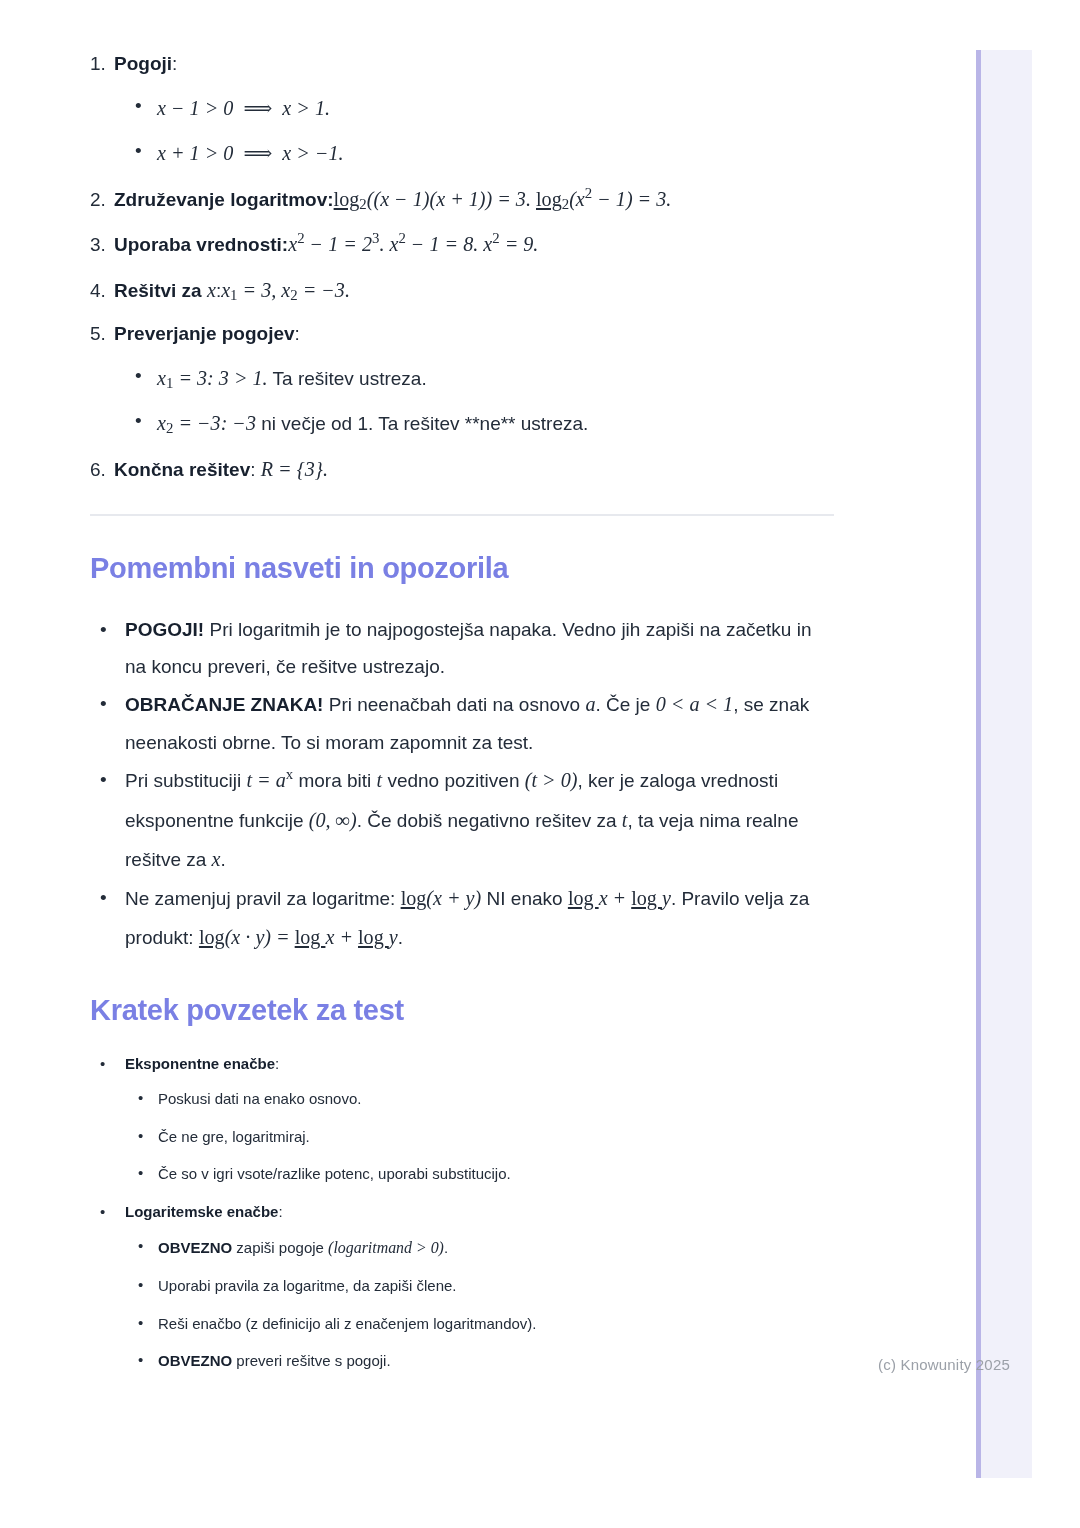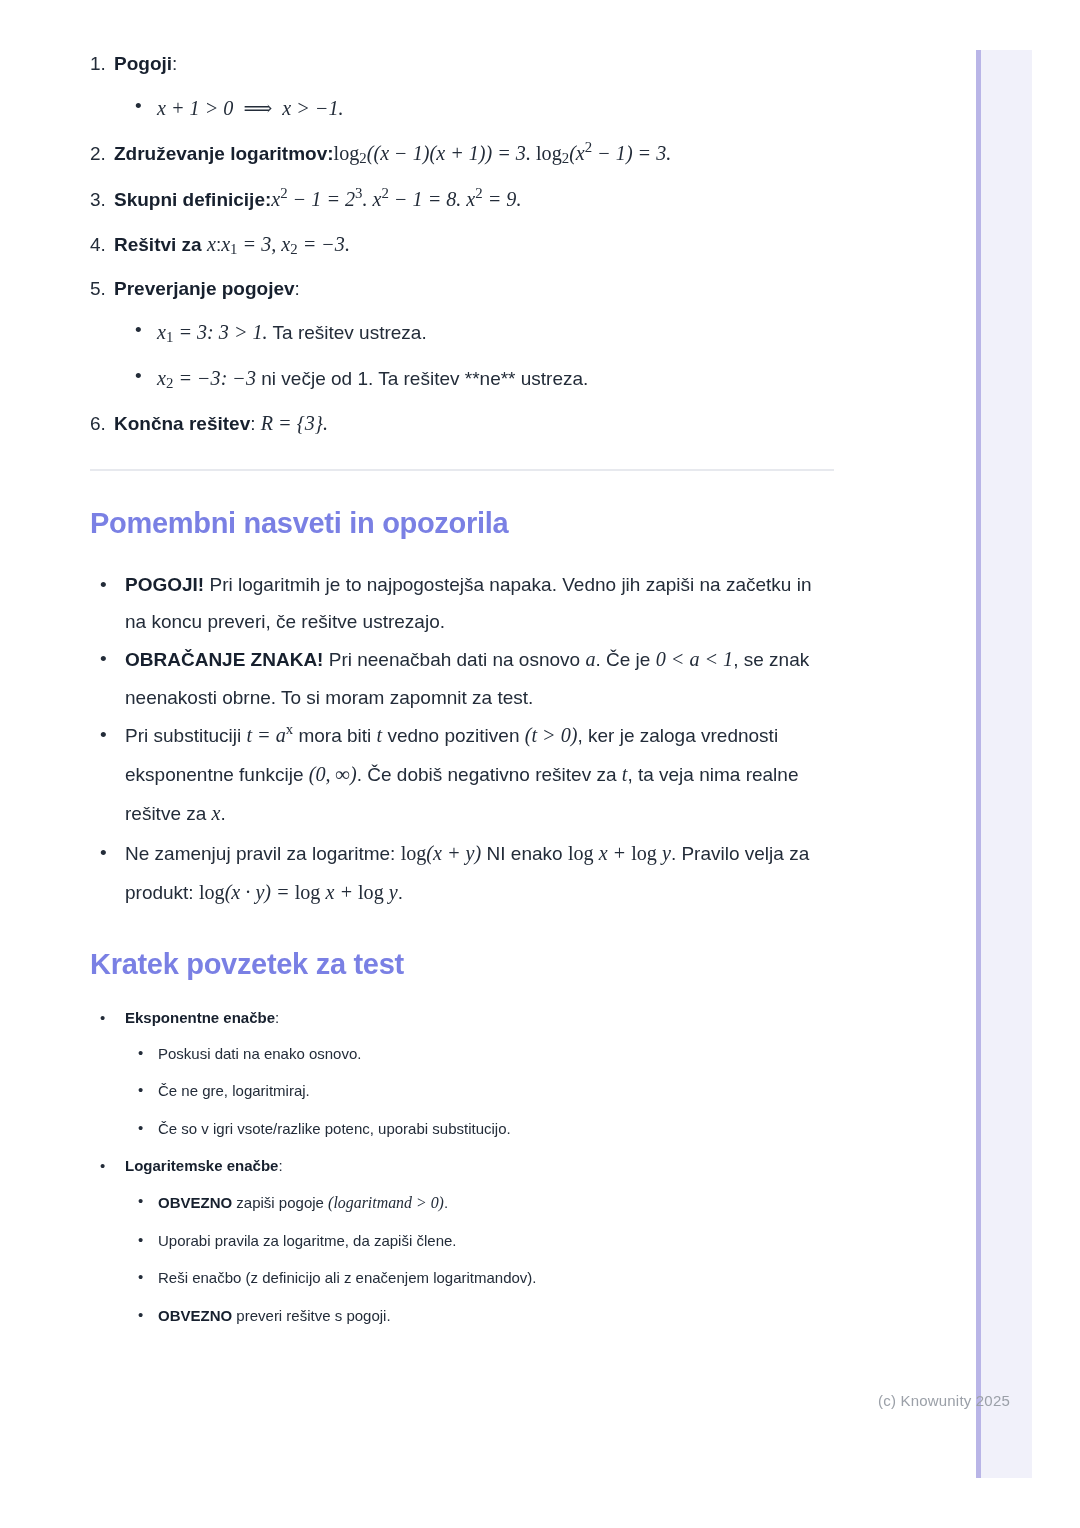--- a/index.html
+++ b/index.html
@@ -49,51 +49,52 @@
   .povzetek .sub li{position:relative;padding-left:20px;margin-bottom:15px;}
   .povzetek .sub li::before{content:"•";position:absolute;left:0;top:-1px;}
 
   
   .sg-t{}
   .sg-b{font-weight:700;color:var(--bold_text);}
   .sg-math,.sg-rm,.sg-msub,.sg-msup{
     font-family:"Liberation Serif","DejaVu Serif",serif;font-size:1.06em;
   }
   .sg-math{font-style:italic;}
-  .sg-rm{font-style:normal;}
+  .sg-rm{font-style:normal;text-decoration:underline;}
   .sg-msub{font-size:0.78em;vertical-align:-0.2em;line-height:0;}
   .sg-msup{font-size:0.78em;vertical-align:0.55em;line-height:0;}
 
   .side-panel{
     position:absolute;left:976px;top:50px;width:51px;height:1428px;
     background:var(--panel_bg);border-left:5px solid var(--panel_border);
     z-index:1;
   }
   .footer{
-    position:absolute;top:1392px;right:70px;font-size:15px;
+    position:absolute;top:1356px;right:70px;font-size:15px;
     color:var(--footer);z-index:2;letter-spacing:0.2px;
   }
 </style>
 </head>
 <body>
 
 <div class="content">
 
   <ol class="steps">
     <li class="step">
       <span class="num">1.</span><span><span class="sg-b">Pogoji</span><span class="sg-t">:</span></span>
       <ul class="sub">
+        <li><span class="sg-math">x − 1 &gt; 0 ⟹ x &gt; 1.</span></li>
         <li><span class="sg-math">x + 1 &gt; 0 ⟹ x &gt; −1.</span></li>
       </ul>
     </li>
     <li class="step">
       <span class="num">2.</span><span><span class="sg-b">Združevanje logaritmov:</span><span class="sg-rm">log</span><span class="sg-msub">2</span><span class="sg-math">((x − 1)(x + 1)) = 3. </span><span class="sg-rm">log</span><span class="sg-msub">2</span><span class="sg-math">(x</span><span class="sg-msup">2</span><span class="sg-math"> − 1) = 3.</span></span>
     </li>
     <li class="step">
-      <span class="num">3.</span><span><span class="sg-b">Skupni definicije:</span><span class="sg-math">x</span><span class="sg-msup">2</span><span class="sg-math"> − 1 = 2</span><span class="sg-msup">3</span><span class="sg-math">. x</span><span class="sg-msup">2</span><span class="sg-math"> − 1 = 8. x</span><span class="sg-msup">2</span><span class="sg-math"> = 9.</span></span>
+      <span class="num">3.</span><span><span class="sg-b">Uporaba vrednosti:</span><span class="sg-math">x</span><span class="sg-msup">2</span><span class="sg-math"> − 1 = 2</span><span class="sg-msup">3</span><span class="sg-math">. x</span><span class="sg-msup">2</span><span class="sg-math"> − 1 = 8. x</span><span class="sg-msup">2</span><span class="sg-math"> = 9.</span></span>
     </li>
     <li class="step">
       <span class="num">4.</span><span><span class="sg-b">Rešitvi za </span><span class="sg-math">x</span><span class="sg-t">:</span><span class="sg-math">x</span><span class="sg-msub">1</span><span class="sg-math"> = 3, x</span><span class="sg-msub">2</span><span class="sg-math"> = −3.</span></span>
     </li>
     <li class="step">
       <span class="num">5.</span><span><span class="sg-b">Preverjanje pogojev</span><span class="sg-t">:</span></span>
       <ul class="sub">
         <li><span class="sg-math">x</span><span class="sg-msub">1</span><span class="sg-math"> = 3: 3 &gt; 1.</span><span class="sg-t"> Ta rešitev ustreza.</span></li>
         <li><span class="sg-math">x</span><span class="sg-msub">2</span><span class="sg-math"> = −3: −3</span><span class="sg-t"> ni večje od 1. Ta rešitev **ne** ustreza.</span></li>
       </ul>

